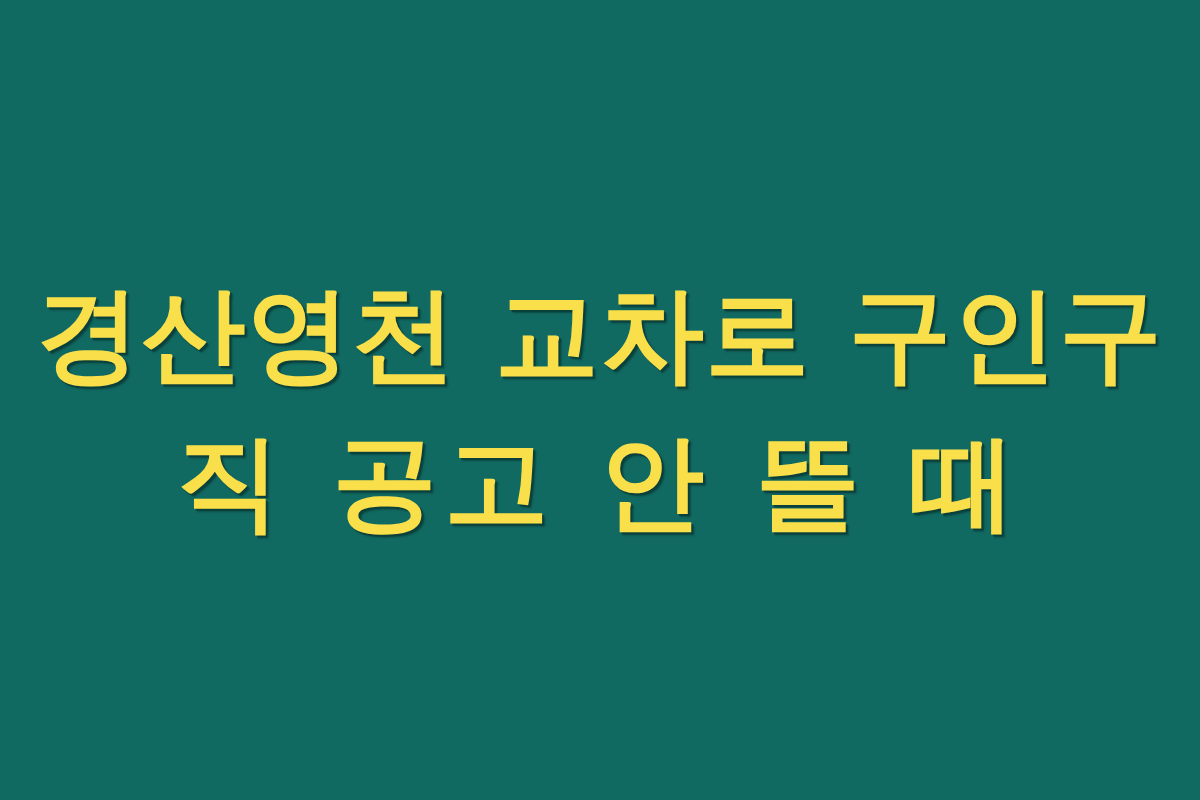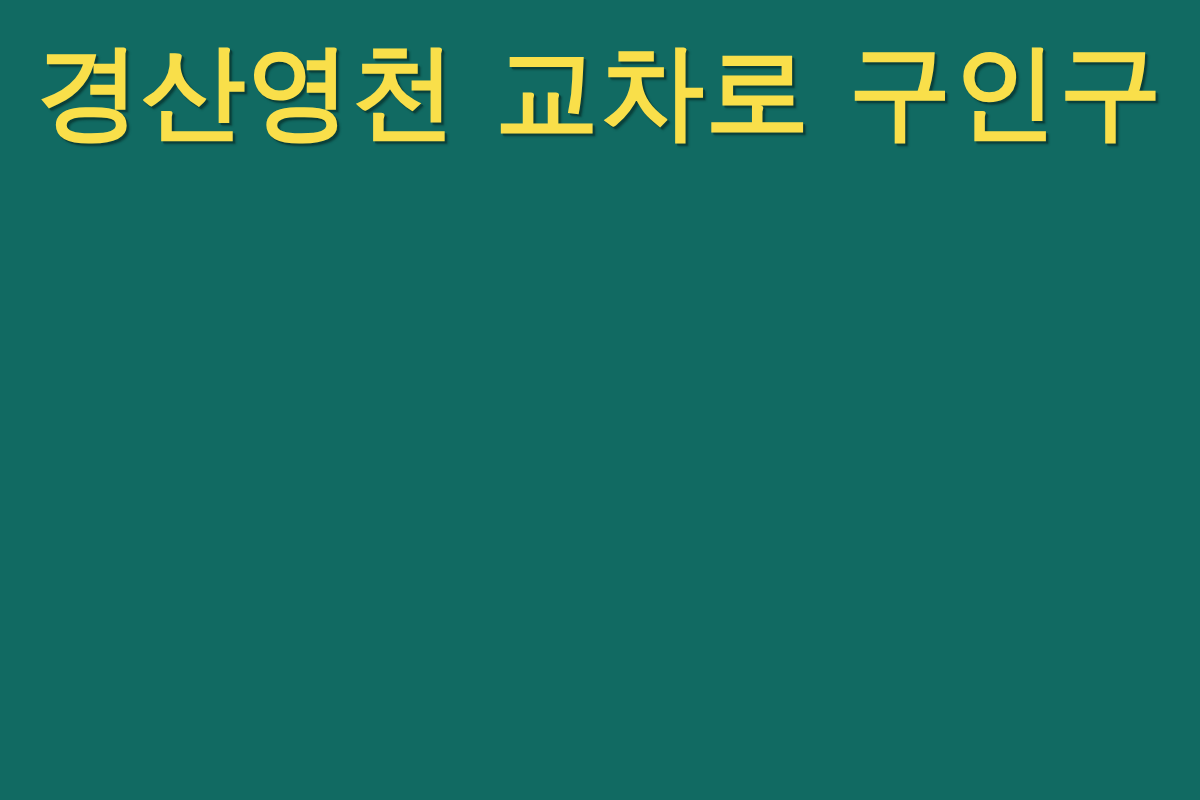--- a/index.html
+++ b/index.html
@@ -30,20 +30,21 @@
 
   .headline-block {
     position: absolute;
     left: 0;
     top: 0;
     width: 1200px;
     height: 800px;
     display: flex;
     flex-direction: column;
     align-items: center;
+    justify-content: center;
     gap: 0px;
     padding-top: 18px;
     box-sizing: border-box;
   }
 
   .headline-line {
     display: block;
     width: 100%;
     text-align: center;
     color: #F9DF4A;
@@ -63,15 +64,16 @@
     letter-spacing: 0.075em;
   }
 </style>
 </head>
 <body>
 
 <div id="banner">
 
   <div class="headline-block">
     <span class="headline-line line-1">경산영천 교차로 구인구</span>
+    <span class="headline-line line-2">직 공고 안 뜰 때</span>
   </div>
 
 </div>
 
 </body></html>

